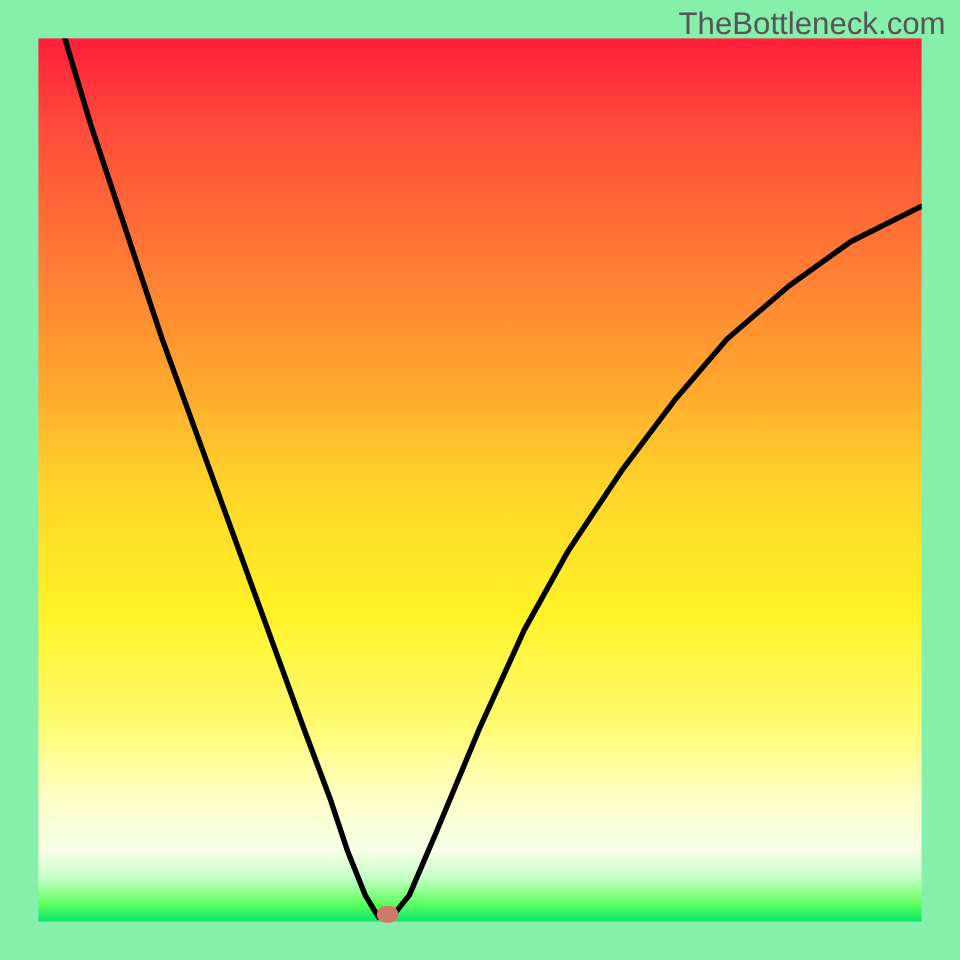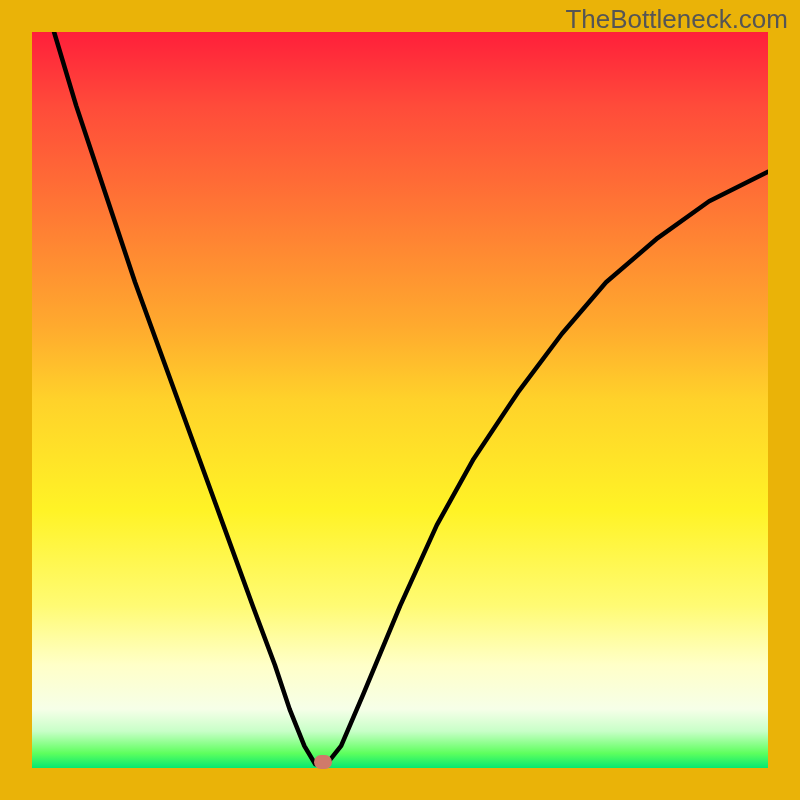--- a/index.html
+++ b/index.html
@@ -1,20 +1,20 @@
 <!DOCTYPE html>
 <html><head>
 <meta charset="utf-8">
 <style>
   * { margin: 0; padding: 0; box-sizing: border-box; }
   html, body { width: 800px; height: 800px; overflow: hidden; background: #000; }
   .frame {
     width: 800px;
     height: 800px;
-    background: #eab308;
+    background: #86efac;
     position: relative;
   }
   .watermark {
     position: absolute;
     top: 4px;
     right: 12px;
     color: #555;
     font-family: Arial, Helvetica, sans-serif;
     font-size: 26px;
     font-weight: 400;

